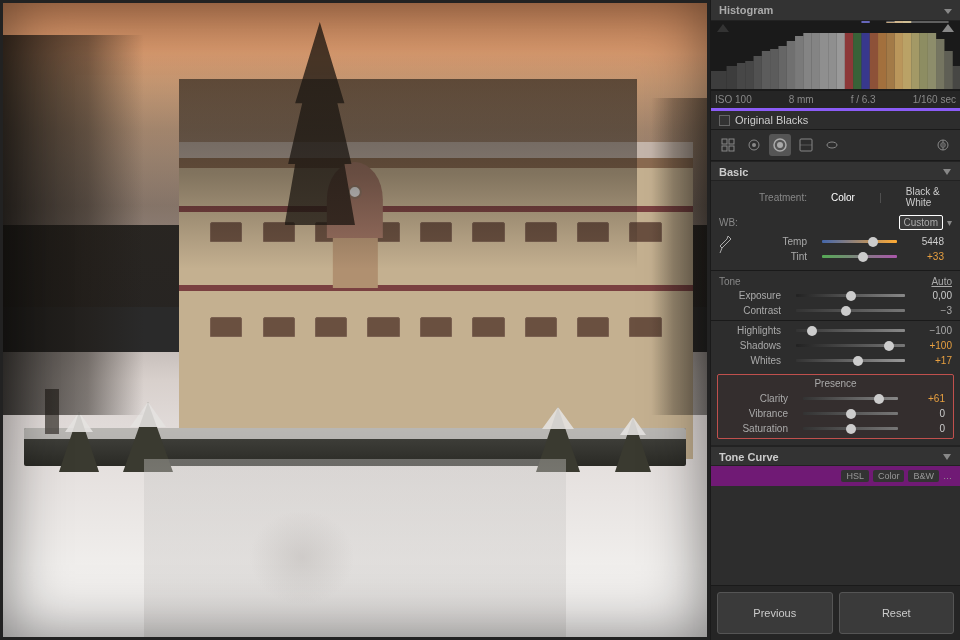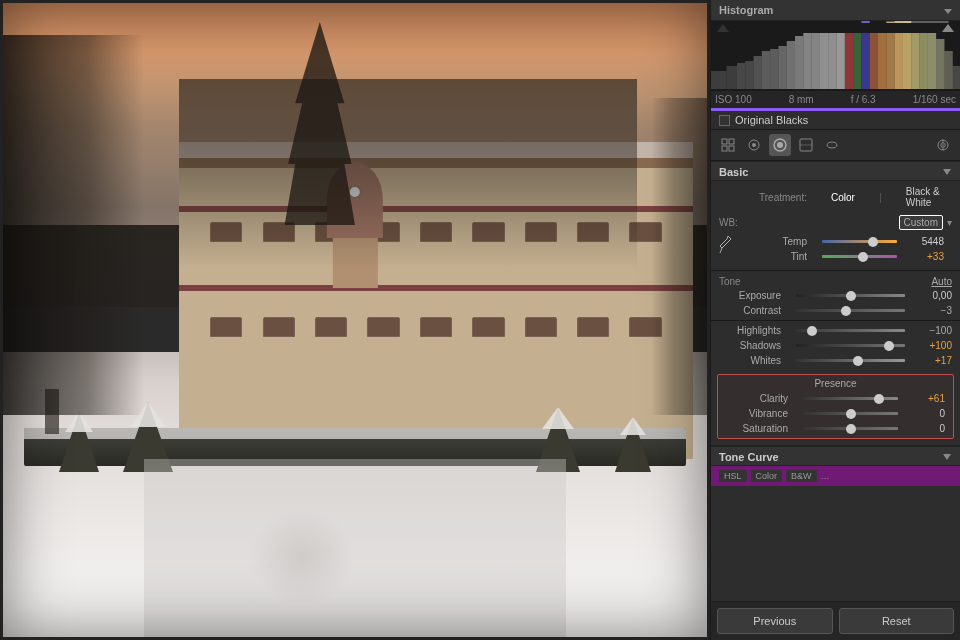--- a/index.html
+++ b/index.html
@@ -328,21 +328,21 @@
       display: flex;
       padding: 6px;
       gap: 6px;
       background: #252525;
       border-top: 1px solid #1a1a1a;
       flex-shrink: 0;
     }
 
     .bottom-btn {
       flex: 1;
-      padding: 6px 4px;
+      padding: 14px 4px;
       background: #3a3a3a;
       border: 1px solid #555;
       border-radius: 3px;
       color: #ccc;
       font-size: 11px;
       cursor: pointer;
       text-align: center;
     }
 
     
@@ -741,21 +741,21 @@
     <div style="height:4px;"></div>
 
     <div class="tone-curve-section">
       <div class="subsection-header">
         <span class="subsection-title">Tone Curve</span>
         <svg width="10" height="10" viewBox="0 0 10 10">
           <polygon points="1,2 9,2 5,8" fill="#888"></polygon>
         </svg>
       </div>
 
-      <div style="display:flex;gap:4px;padding:4px 8px;align-items:center;overflow:hidden;">
+      <div style="display:flex;gap:4px;padding:4px 8px;align-items:center;overflow:hidden;justify-content:flex-end;">
         <span style="font-size:9px;color:#999;background:#333;padding:1px 5px;border-radius:2px;cursor:pointer;">HSL</span>
         <span style="font-size:9px;color:#999;background:#333;padding:1px 5px;border-radius:2px;cursor:pointer;">Color</span>
         <span style="font-size:9px;color:#999;background:#333;padding:1px 5px;border-radius:2px;cursor:pointer;">B&amp;W</span>
         <span style="font-size:9px;color:#999;">…</span>
       </div>
     </div>
 
     <div style="height:30px;"></div>
   </div>
 

